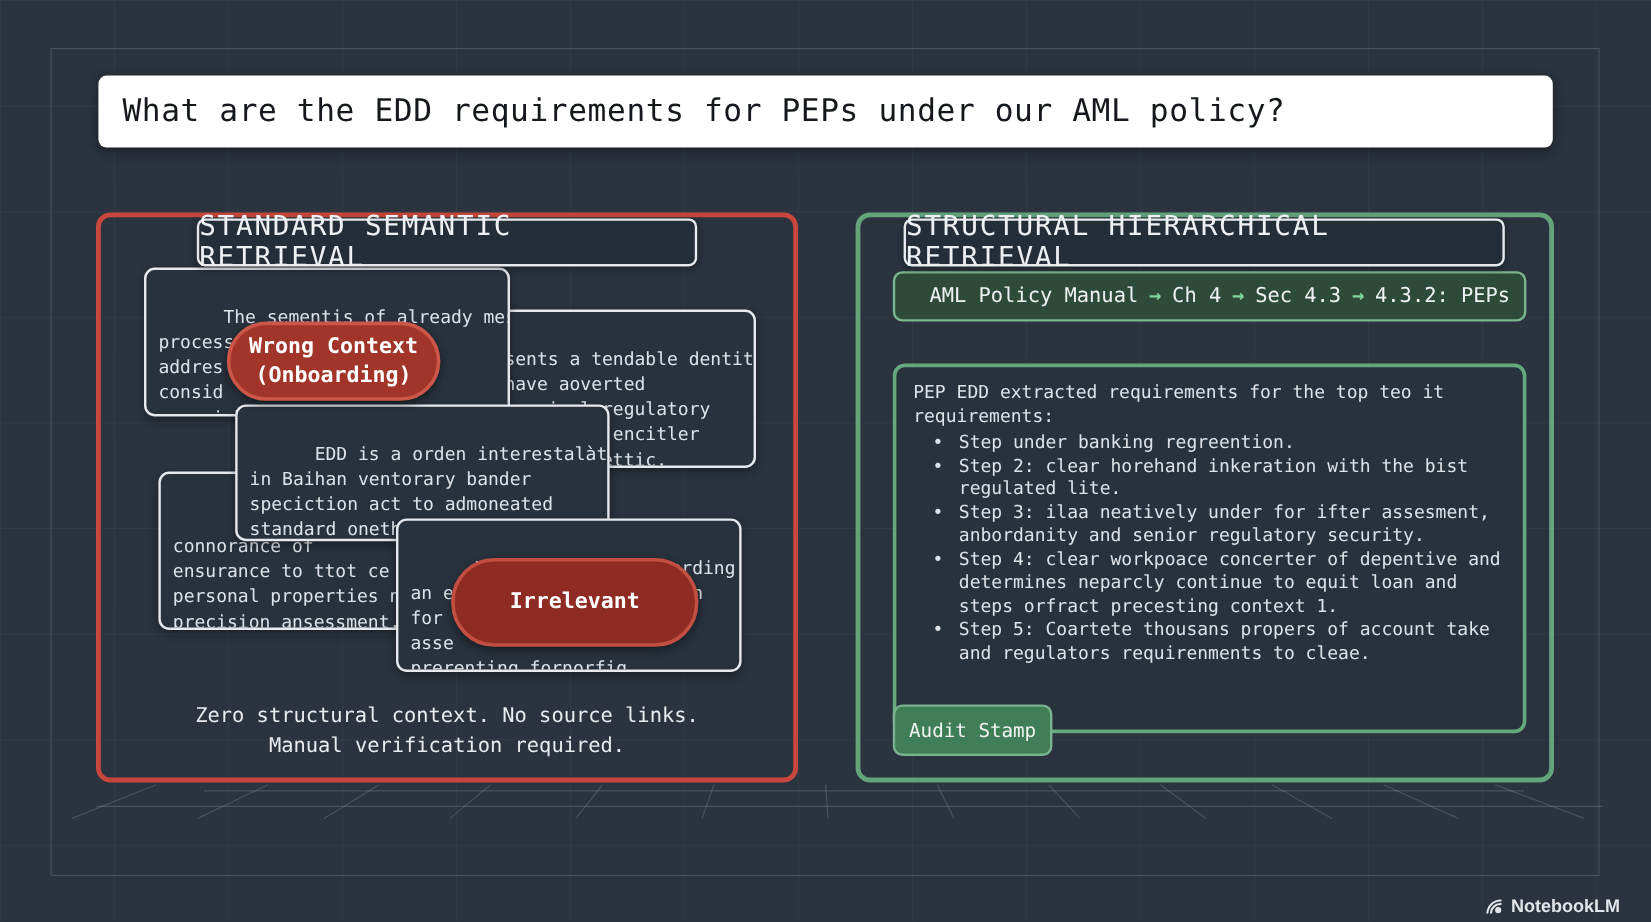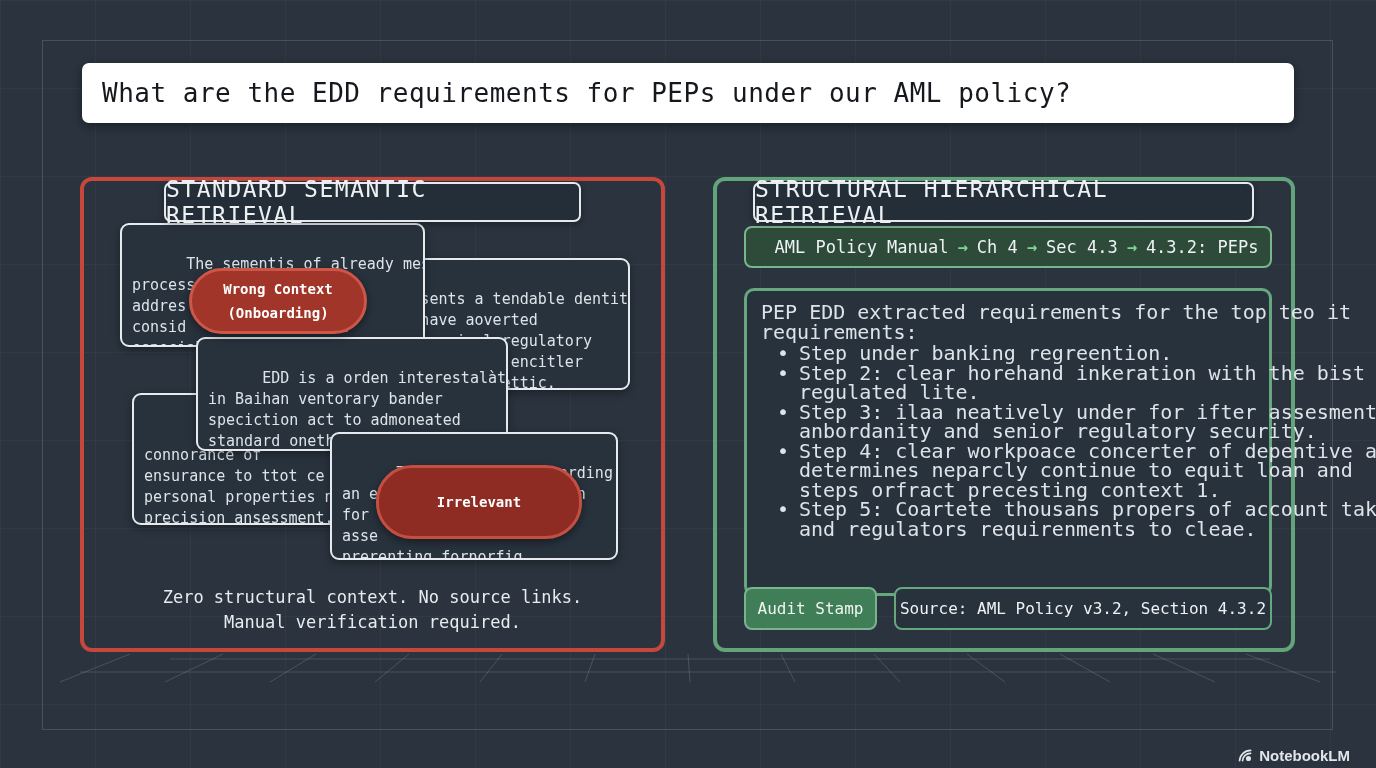--- a/index.html
+++ b/index.html
@@ -37,41 +37,41 @@
   .panel-header.left-h{ left:164px; width:417px; }
   .panel-header.right-h{ left:753px; width:501px; }
 
   
   .card{ position:absolute; background:#28323d; border:2px solid #e6eaee;
     border-radius:9px; padding:8px 10px; font-size:15px; line-height:21px;
     color:#dde3e8; white-space:pre; overflow:hidden;
     box-shadow:0 3px 8px rgba(0,0,0,0.35); }
   .badge{ position:absolute; border-radius:36px; display:flex; flex-direction:column;
     align-items:center; justify-content:center; 
-    font-weight:bold; color:#ffffff; font-size:14px; line-height:24px;
+    font-weight:bold; color:#ffffff; font-size:18px; line-height:24px;
     box-shadow:0 3px 8px rgba(0,0,0,0.45); }
   .badge.wrong{ left:105px; top:87px; width:178px; height:66px;
     background:#a23529; border:3px solid #cc5648; z-index:7; }
   .badge.irrelevant{ left:292px; top:284px; width:206px; height:74px;
     background:#8e2b22; border:3px solid #c24f42; z-index:8; }
 
   .left-footer{ position:absolute; left:0; top:404px; width:100%;
     text-align:center; font-size:17px; line-height:25px; color:#e8ecef;
     white-space:pre; z-index:5; }
 
   
   .breadcrumb{ position:absolute; left:27px; top:45px; width:528px; height:42px;
     background:#2e4b3a; border:2px solid #79b58e; border-radius:8px;
     display:flex; align-items:center; justify-content:center; gap:9px;
     font-size:17px; color:#eef2f4;padding-left:17px; }
   .breadcrumb .arrow{ color:#7fd49a; font-weight:bold; }
 
-  .content-box{ position:absolute; left:27px; top:107px; width:528px; height:308px;
+  .content-box{ position:absolute; left:27px; top:122px; width:528px; height:308px;
     background:#28323d; border:3px solid #66a87e; border-radius:10px;
-    padding:12px 14px; font-size:20px; line-height:19.5px; color:#dde3e8; }
+    padding:12px 14px; font-size:15px; line-height:19.5px; color:#dde3e8; }
   .content-box .intro{ white-space:pre; margin-bottom:2px; }
   .bullet-row{ display:flex; padding-left:16px; }
   .bullet-row .dot{ width:22px; flex:none; }
   .bullet-row .btext{ white-space:pre; }
 
   .audit-row{ position:absolute; left:27px; top:406px; width:528px; height:43px;
     display:flex; gap:17px; }
   .audit-stamp{ width:133px; height:100%; background:#3f7e56; border:2px solid #7ab390;
     border-radius:8px; display:flex; align-items:center; justify-content:center;
     font-size:16px; color:#f0f4f2; }
@@ -225,23 +225,20 @@
         <span class="dot">•</span>
         <span class="btext">Step 5: Coartete thousans propers of account take
 and regulators requirenments to cleae.</span>
       </div>
     </div>
 
     <div class="audit-row">
       <div class="audit-stamp">
         <span>Audit Stamp</span>
       </div>
-      <div class="audit-source">
-        <span>Source: AML Policy v3.2, Section 4.3.2</span>
-      </div>
     </div>
   </div>
 
 
   <div class="brand">
     <svg width="17" height="17" viewBox="0 0 20 20">
       <path d="M3 16 A 13 13 0 0 1 16 4" fill="none" stroke="#e2e6ea" stroke-width="2" stroke-linecap="round"></path>
       <path d="M6.5 16 A 9 9 0 0 1 16 7.5" fill="none" stroke="#e2e6ea" stroke-width="2" stroke-linecap="round"></path>
       <circle cx="13.5" cy="13.5" r="3" fill="#e2e6ea"></circle>
     </svg>

